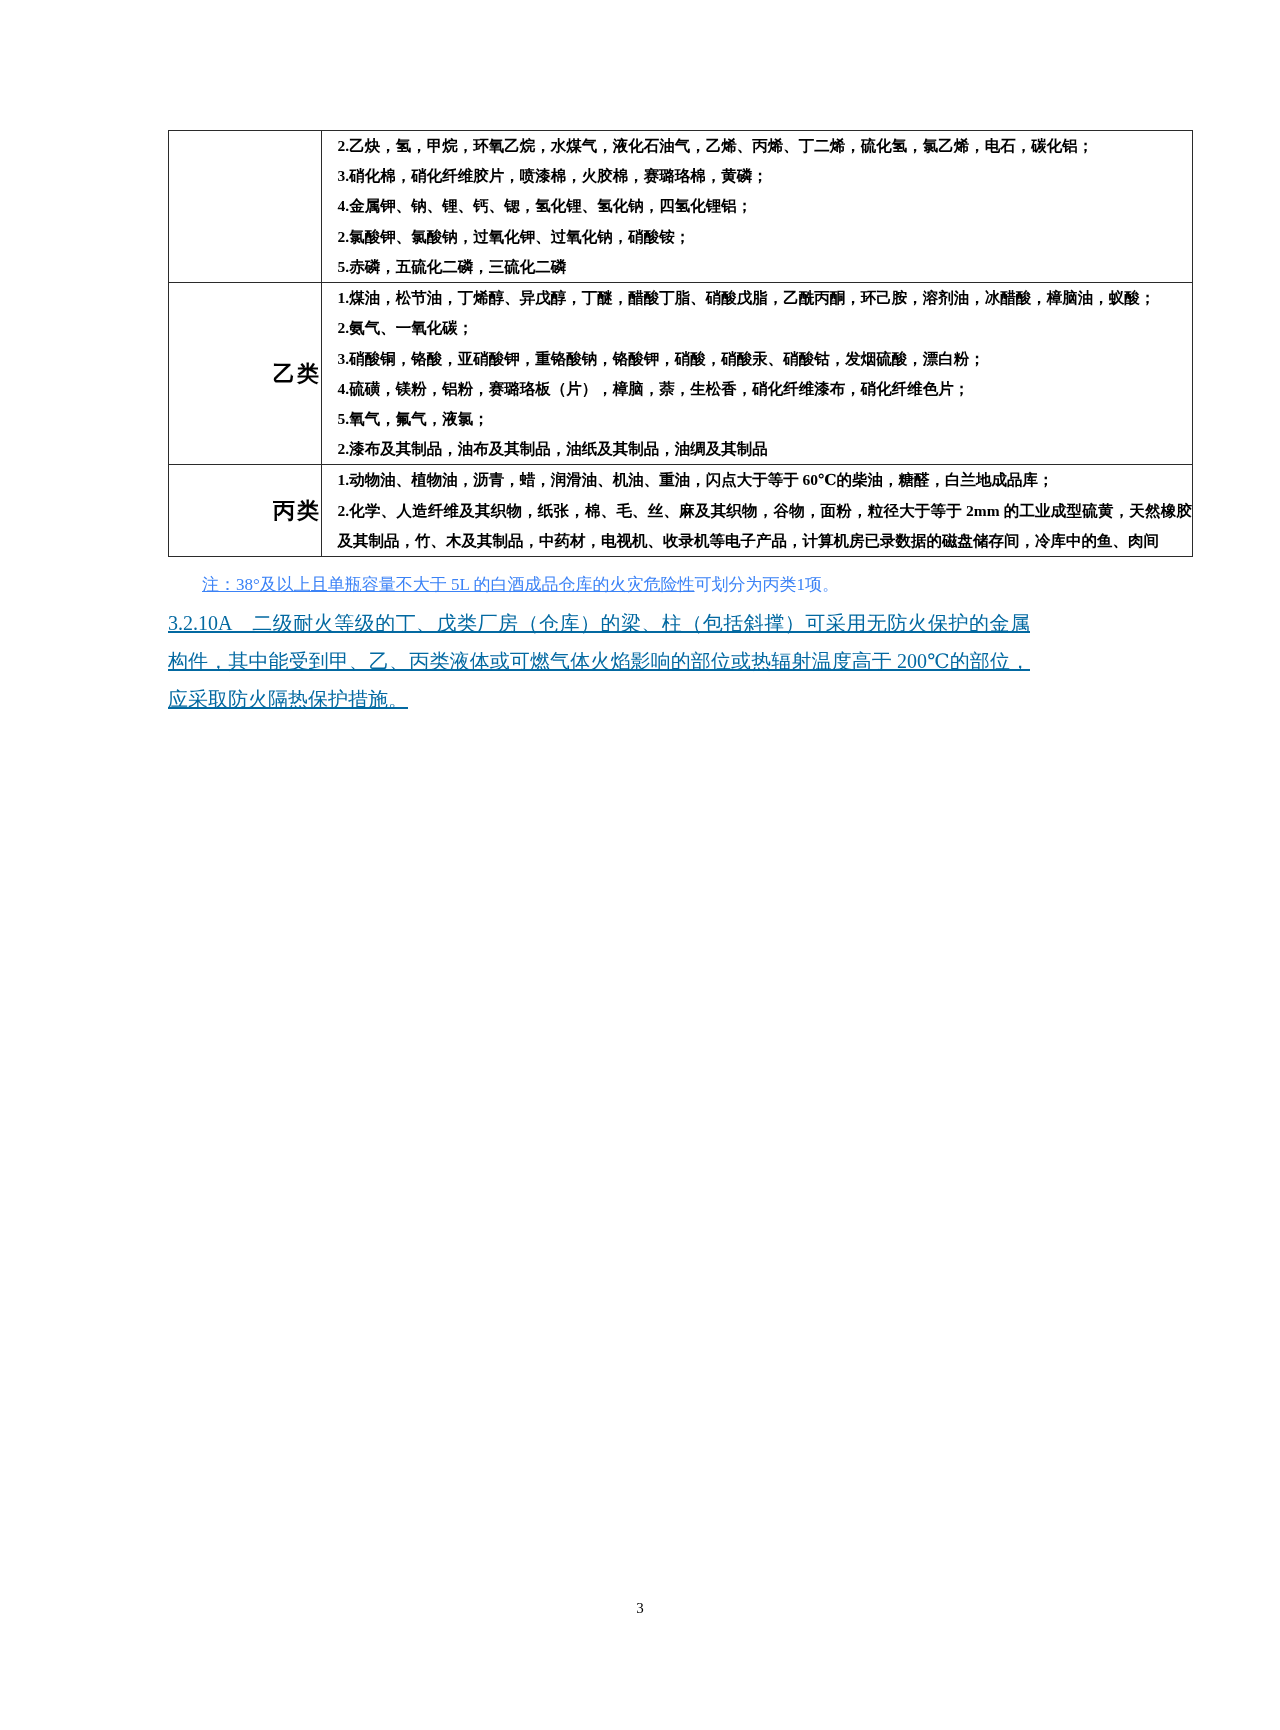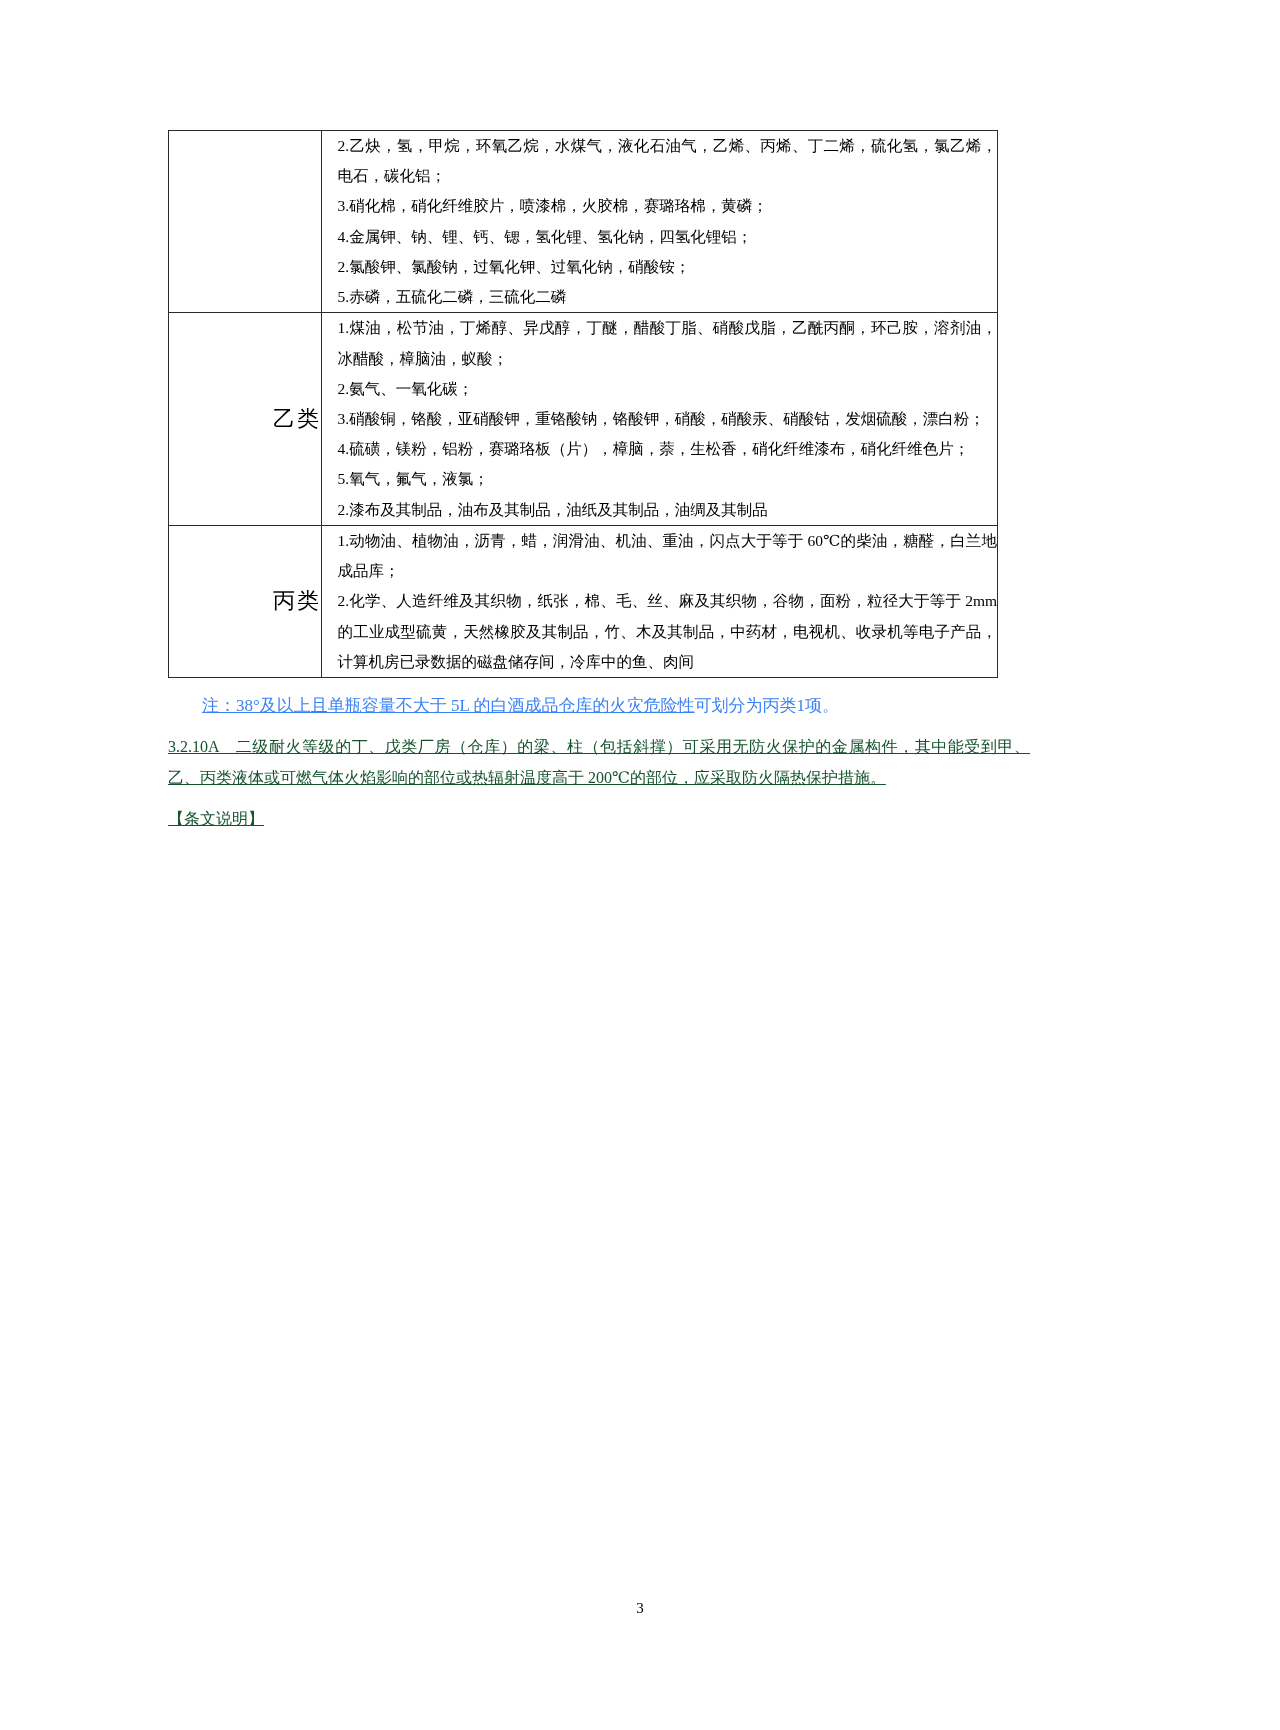--- a/index.html
+++ b/index.html
@@ -23,23 +23,24 @@
     padding: 0;
   }
   .content {
     position: absolute;
     left: 168px;
     top: 130px;
     width: 862px;
   }
   table.risk-table {
     border-collapse: collapse;
-    width: 830px;
+    width: 1025px;
     table-layout: fixed;
     font-size: 15.5px;
+    font-weight: bold;
   }
   table.risk-table td {
     border: 1px solid #2b2b2b;
     vertical-align: middle;
     padding: 0;
   }
   td.cat-cell {
     width: 152px;
     text-align: right;
     font-size: 22px;
@@ -60,26 +61,26 @@
     color: #3b82f6;
     font-size: 17px;
     line-height: 1.85;
     text-align: justify;
     text-justify: inter-ideograph;
   }
   .note .u {
     text-decoration: underline;
   }
   .para {
-    color: #14532d;
-    font-size: 16px;
+    color: #0369a1;
+    font-size: 20px;
     line-height: 1.9;
     text-align: justify;
     text-justify: inter-ideograph;
-    margin-top: 11px;
+    margin-top: 3px;
   }
   .para.indent {
     text-indent: 2em;
   }
   .para.underline-all {
     text-decoration: underline;
   }
   .pagenum {
     position: absolute;
     left: 0;
@@ -131,18 +132,17 @@
           </td>
         </tr>
       </tbody>
     </table>
 
     <div class="note">
       <span class="note-lead u">注：</span><span class="u">38°及以上且单瓶容量不大于 5L 的白酒成品仓库的火灾危险性</span><span>可划分为丙类1项。</span>
     </div>
 
     <div class="para underline-all">3.2.10A　二级耐火等级的丁、戊类厂房（仓库）的梁、柱（包括斜撑）可采用无防火保护的金属构件，其中能受到甲、乙、丙类液体或可燃气体火焰影响的部位或热辐射温度高于 200℃的部位，应采取防火隔热保护措施。</div>
-    <div class="para underline-all">【条文说明】</div>
 
   </div>
 
   <div class="pagenum">3</div>
 </div>
 
 </body></html>

